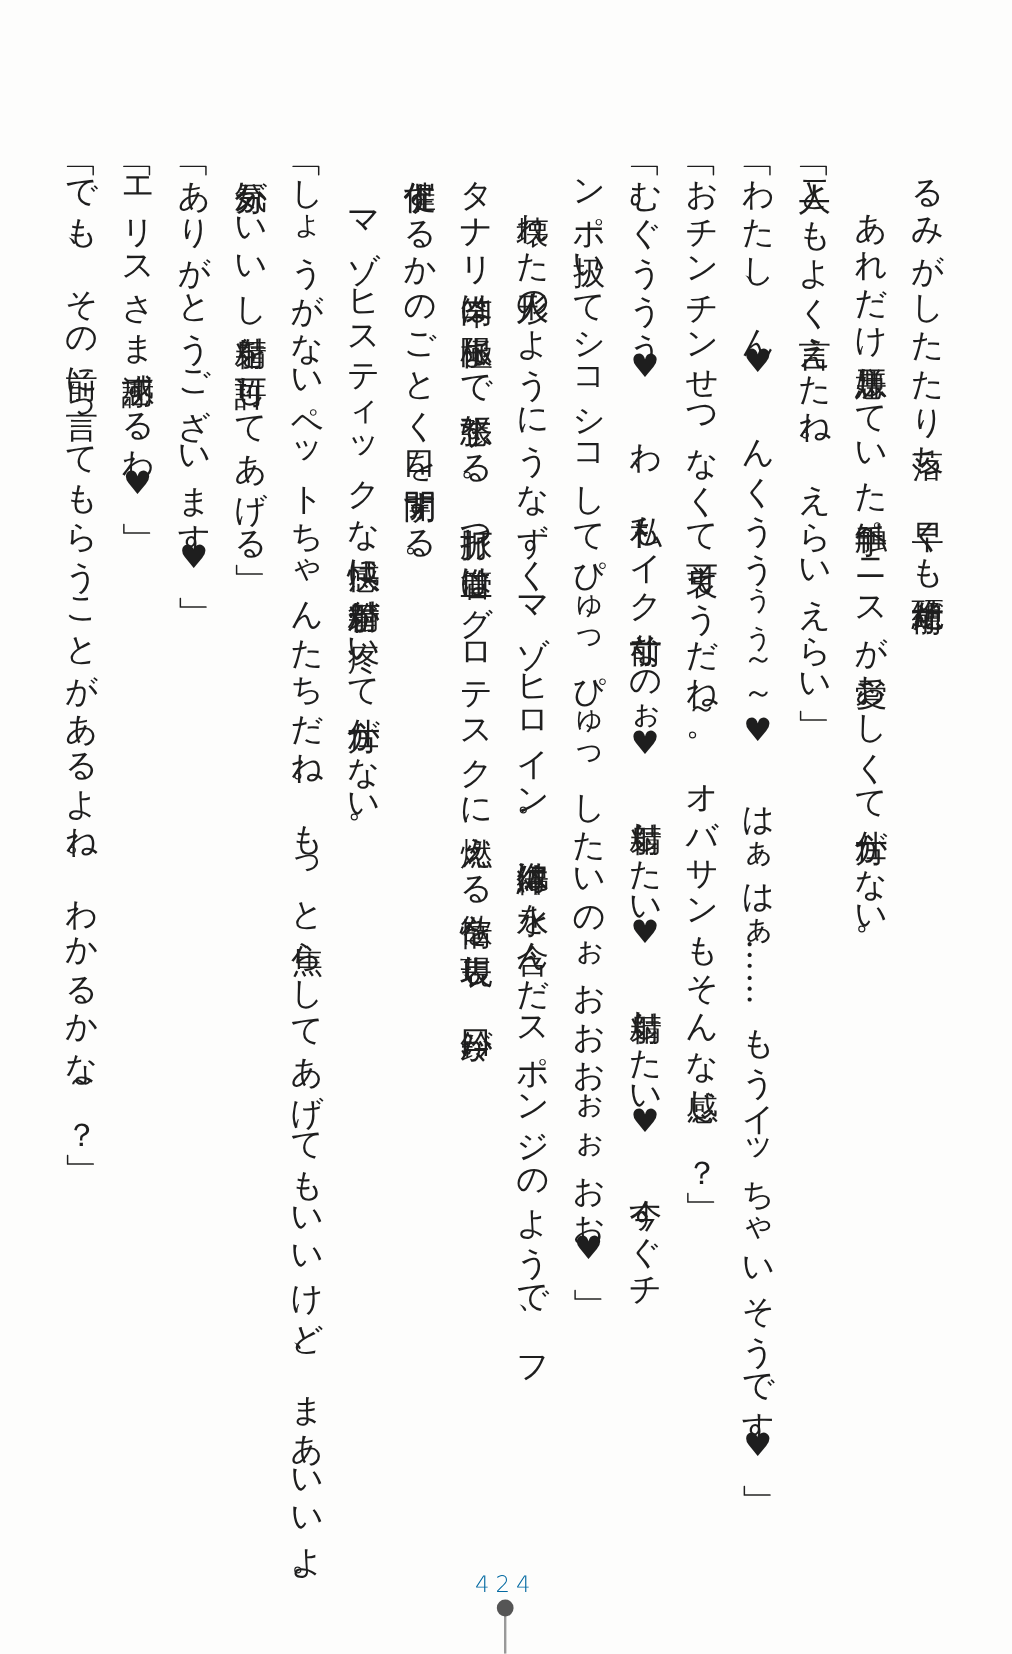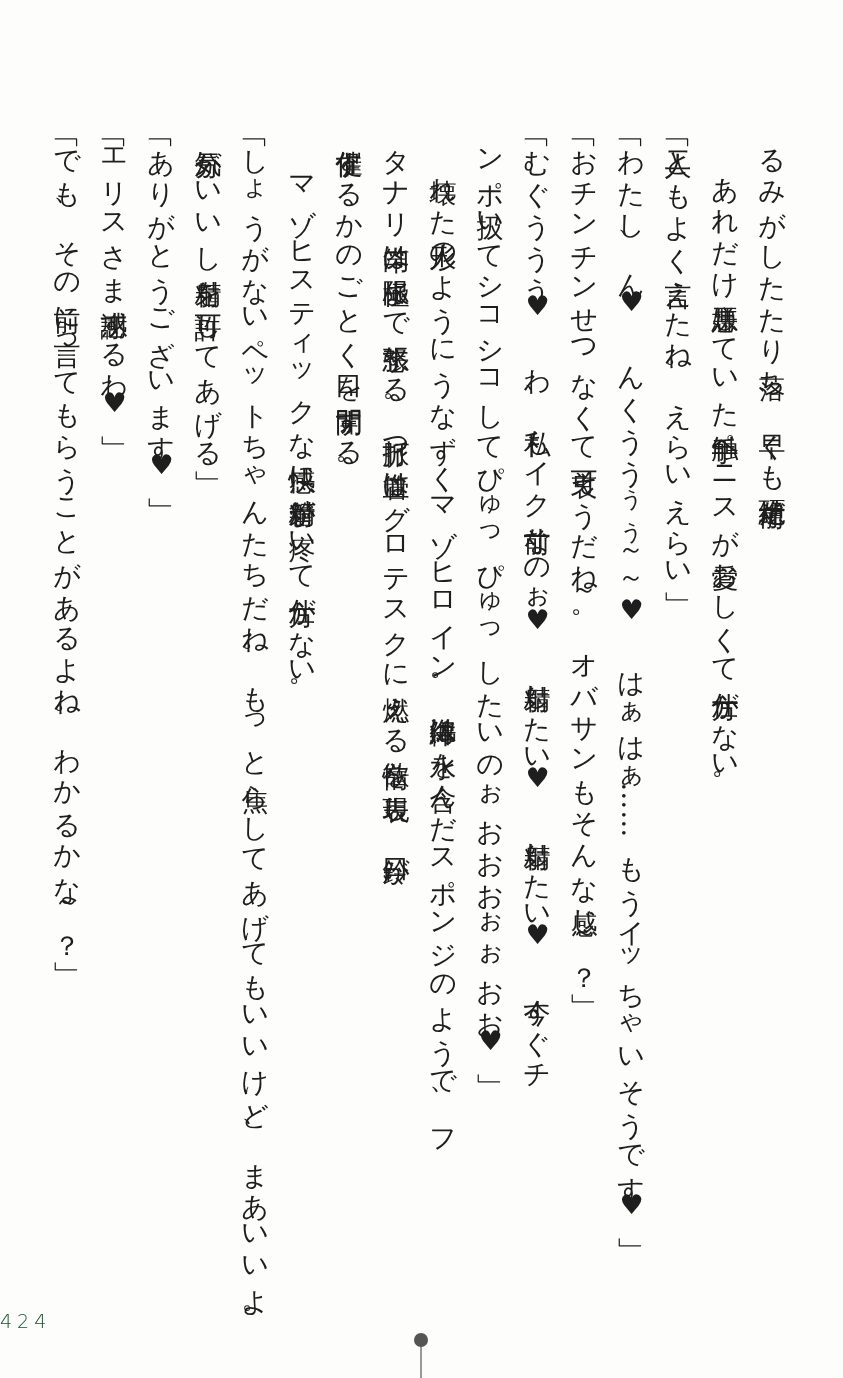--- a/index.html
+++ b/index.html
@@ -33,26 +33,26 @@
   }
   .text-column.indent {
     text-indent: 28px;
   }
   
   .page-number {
     position: absolute;
     top: 1310px;
     left: 0;
     width: 100%;
-    text-align: left;
+    text-align: center;
     font-family: "DejaVu Sans", "Liberation Sans", sans-serif;
     font-weight: 300;
     font-size: 19px;
     letter-spacing: 5px;
-    color: #14532d;
+    color: #0369a1;
   }
   .ornament-dot {
     position: absolute;
     top: 1333px;
     left: 414px;
     width: 14px;
     height: 14px;
     border-radius: 50%;
     background: #555555;
   }

